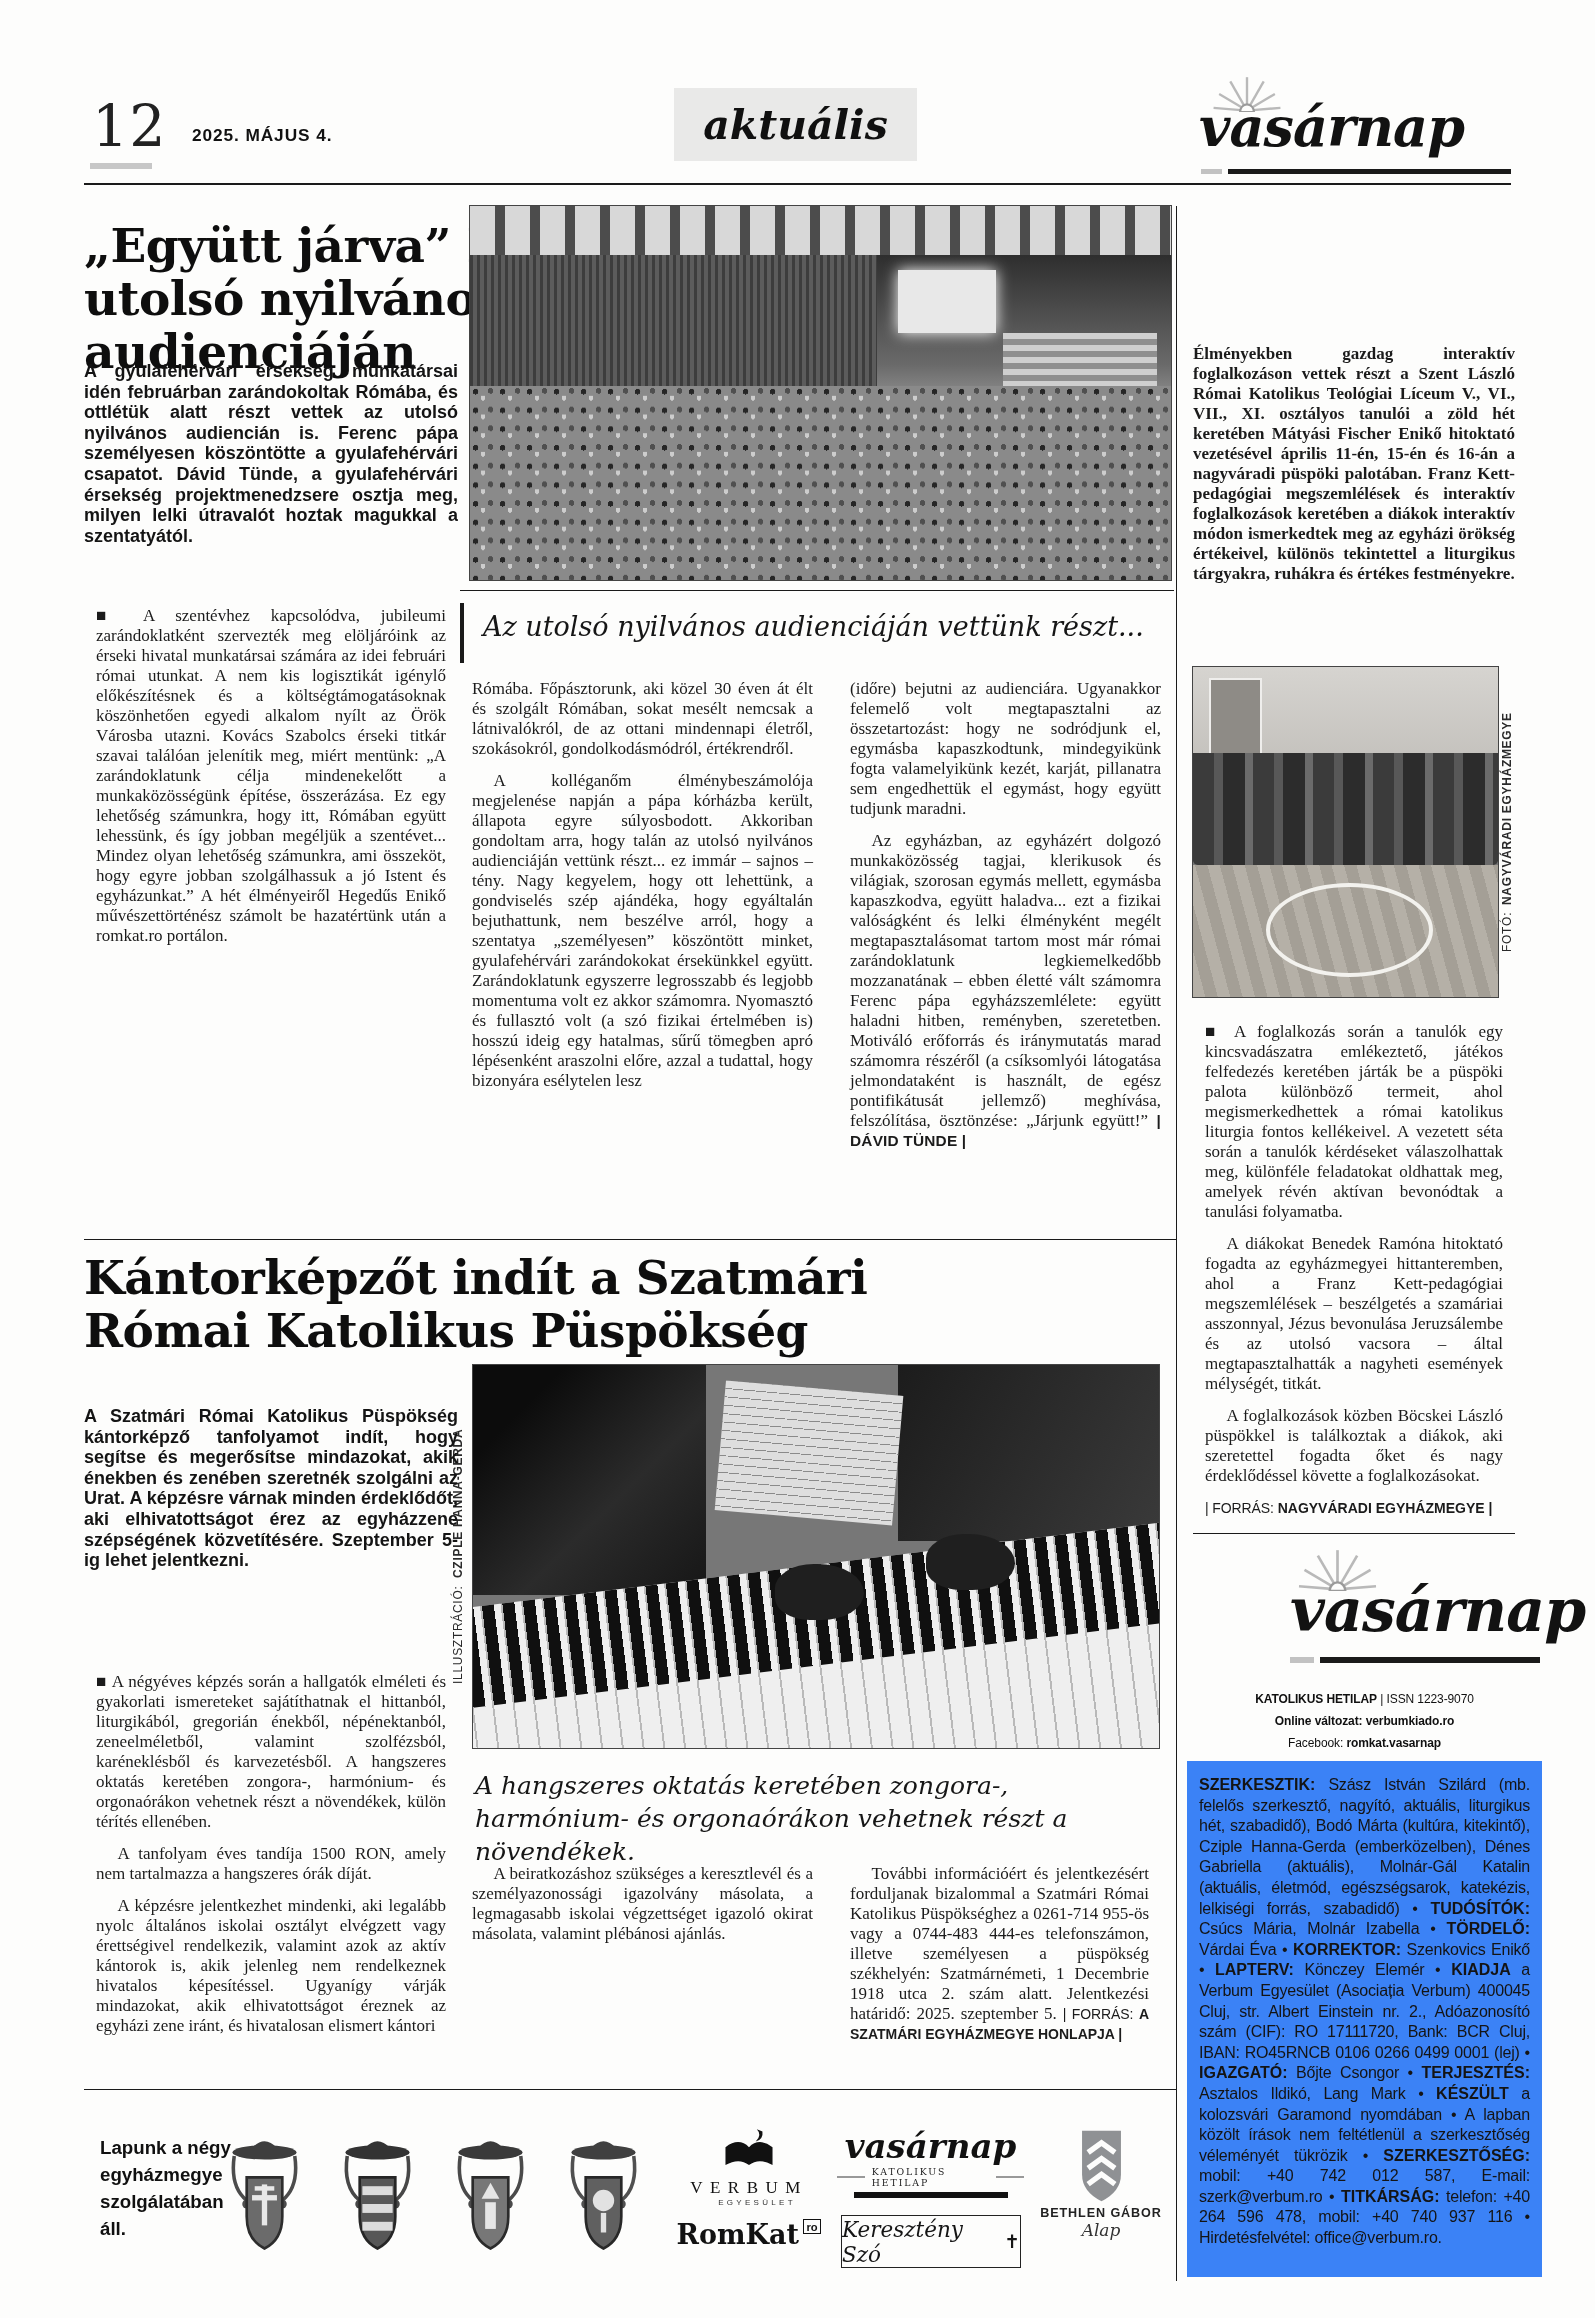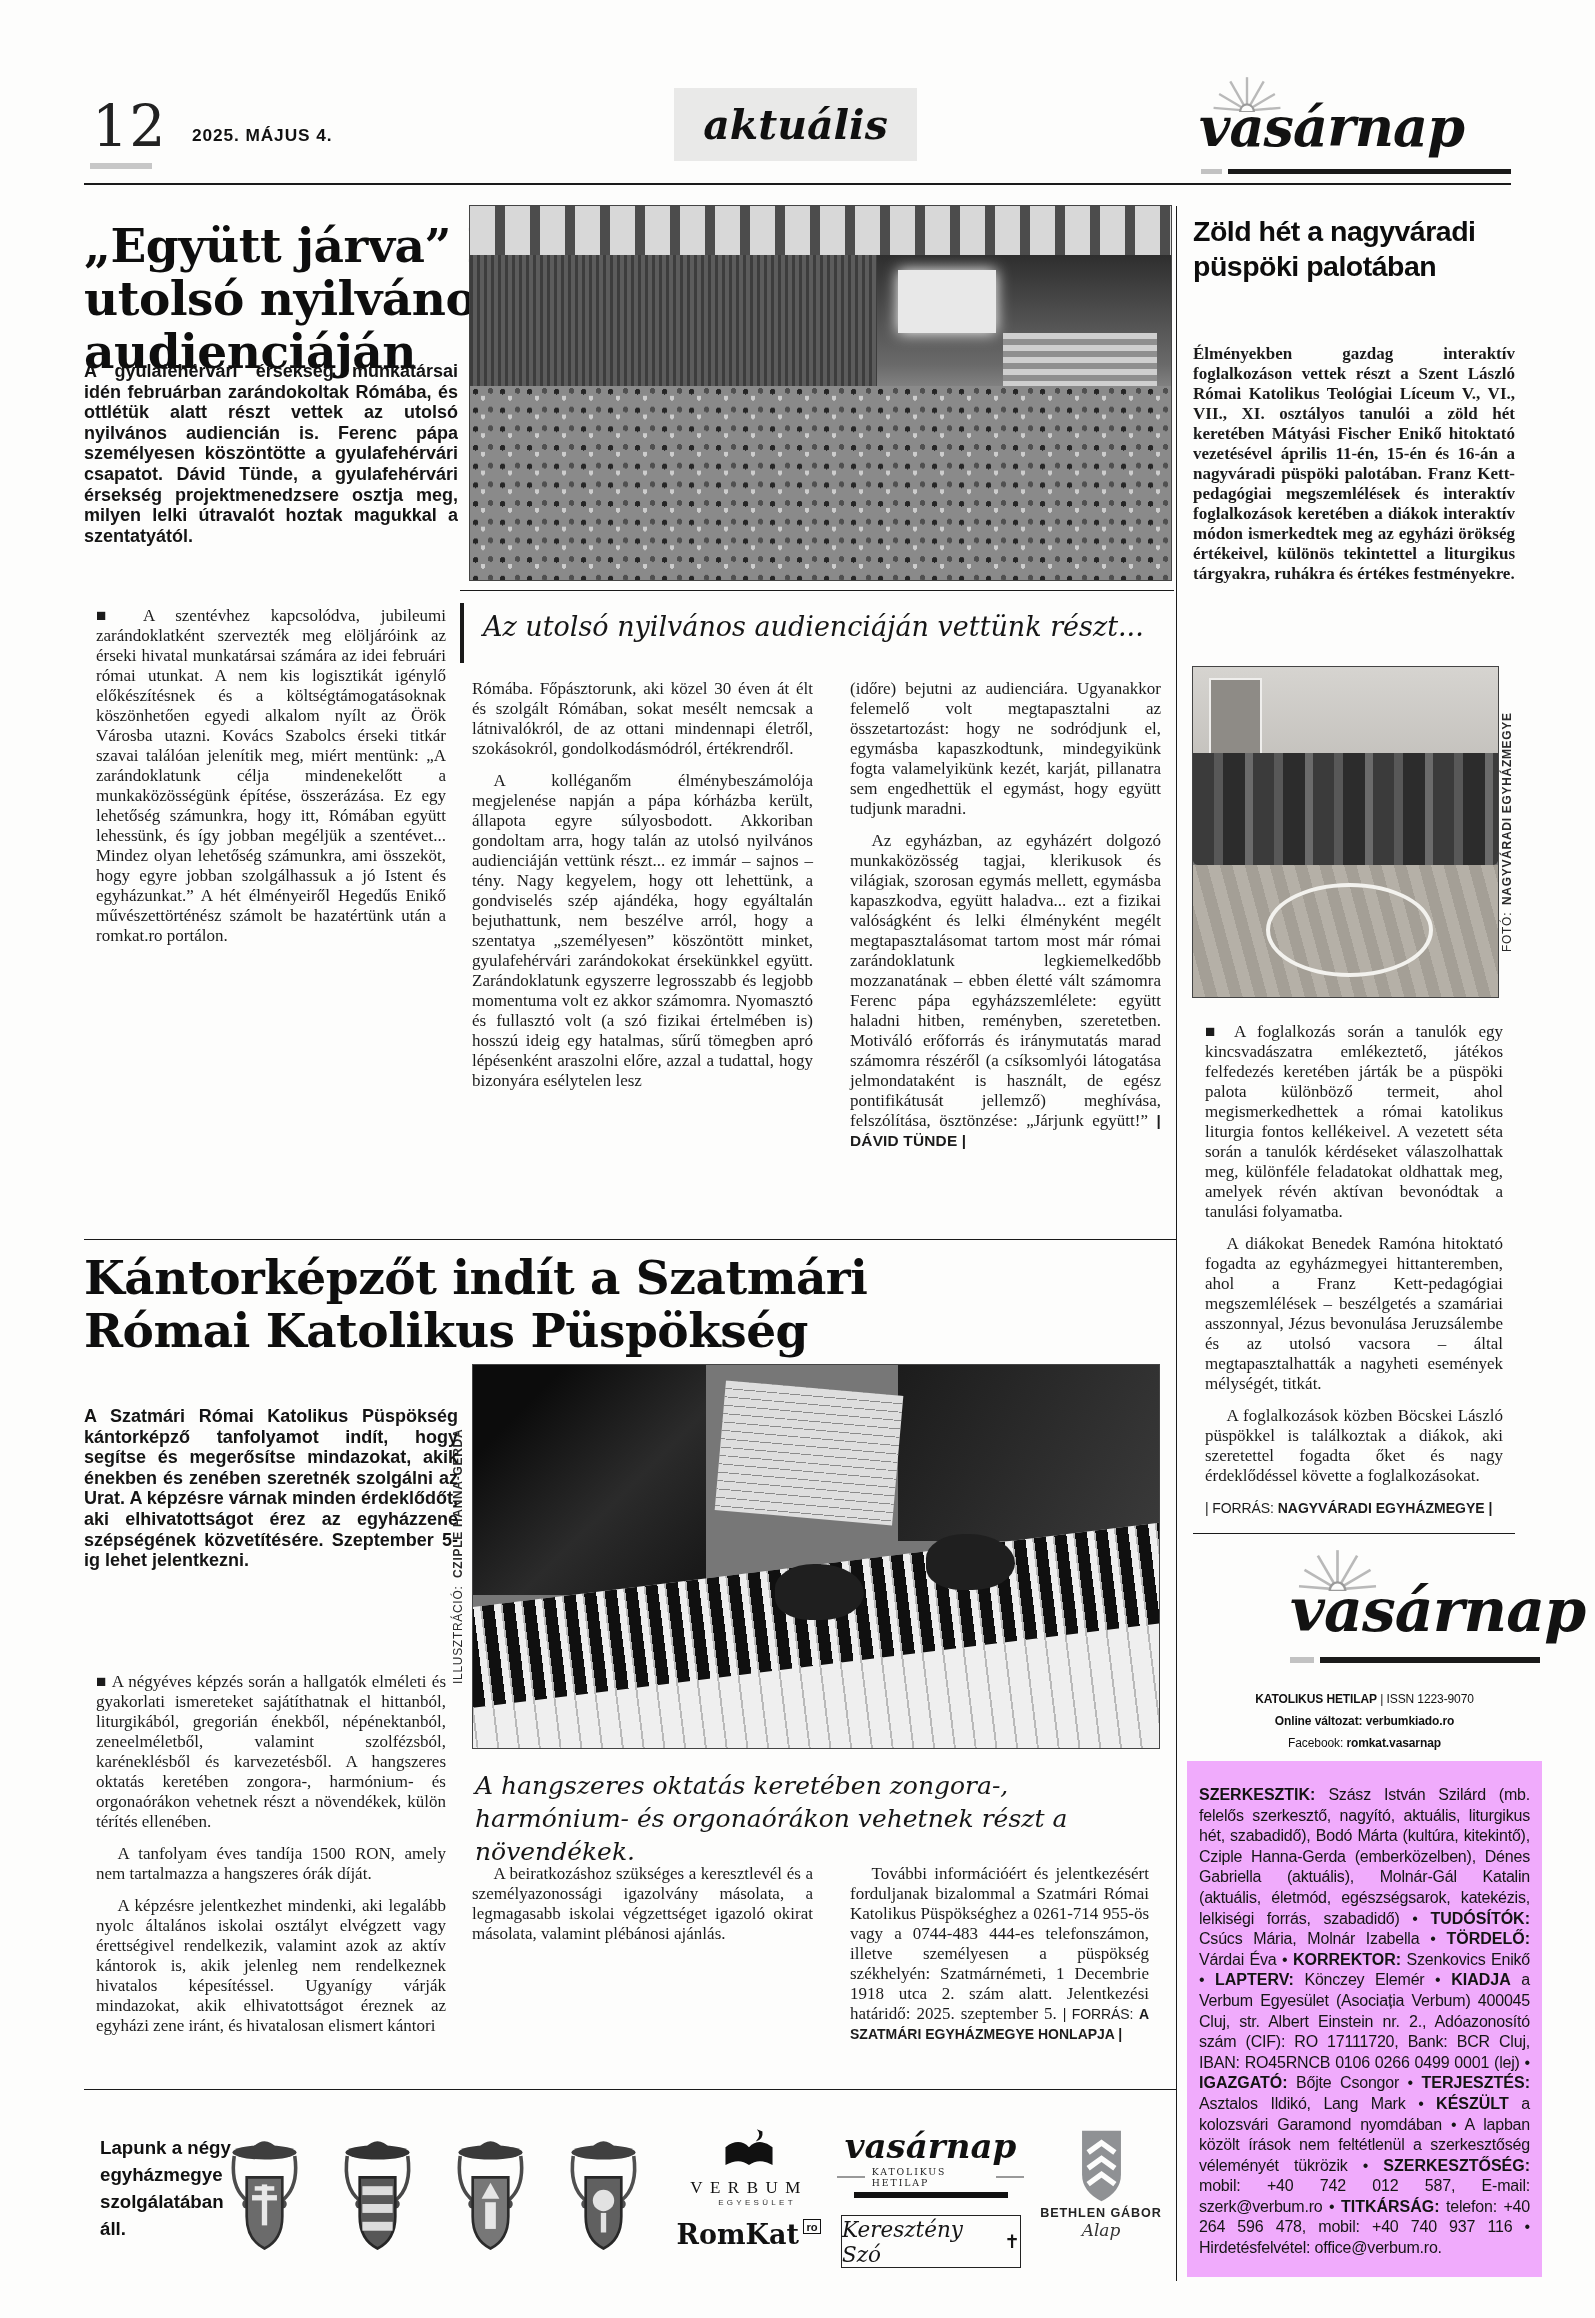--- a/index.html
+++ b/index.html
@@ -69,22 +69,22 @@
       background-image:repeating-linear-gradient(180deg,transparent 0 7.5px,#8a8a8a 7.5px 8.4px);}
   .pC-body{position:absolute;right:0;top:0;width:38%;height:46%;background:linear-gradient(120deg,#1c1c1c,#3a3a3a);}
   .pC-keys{position:absolute;left:-6%;bottom:-14%;width:116%;height:62%;transform:rotate(-7deg);
       background:repeating-linear-gradient(90deg,#efefef 0 18.7px,#b9b9b9 18.7px 20.6px);}
   .pC-blackkeys{position:absolute;left:0;top:0;width:100%;height:42%;
       background:repeating-linear-gradient(90deg,#101010 0 12px,transparent 12px 20.6px);}
   .pC-hand{position:absolute;width:89px;height:56px;background:#1f1f1f;border-radius:50% 60% 55% 45%;}
 
   
   .imprint-lines{text-align:center;font-family:"Liberation Sans",sans-serif;font-size:12px;line-height:22px;color:#101010;letter-spacing:-0.1px;}
-  .imprint-box{background:#f0abfc;font-family:"Liberation Sans",sans-serif;font-size:16px;line-height:20.6px;
-      text-align:justify;color:#141414;letter-spacing:-0.2px;padding:24px 12px;box-sizing:border-box;}
+  .imprint-box{background:#3b82f6;font-family:"Liberation Sans",sans-serif;font-size:16px;line-height:20.6px;
+      text-align:justify;color:#141414;letter-spacing:-0.2px;padding:14px 12px;box-sizing:border-box;}
   .imprint-box b{letter-spacing:0;}
 
   
   .motto{font-family:"Liberation Sans",sans-serif;font-weight:bold;font-size:18.7px;line-height:27px;color:#101010;}
   .flogo{display:flex;flex-direction:column;align-items:center;justify-content:flex-end;}
   .verbum-name{font-family:"Liberation Serif",serif;font-size:17px;letter-spacing:7.5px;color:#111;margin-top:3.7px;}
   .verbum-sub{font-family:"Liberation Sans",sans-serif;font-size:8px;letter-spacing:3.3px;color:#333;margin-left:16px;}
   .romkat{font-family:"DejaVu Serif",serif;font-weight:bold;font-size:27px;color:#111;display:flex;align-items:flex-start;gap:3.7px;}
   .romkat .robox{font-size:11.2px;border:1.4px solid #111;padding:0.9px 2.8px;font-family:"Liberation Sans",sans-serif;font-weight:bold;}
   .vas-box{display:flex;flex-direction:column;align-items:center;}
@@ -156,21 +156,20 @@
   <div class="abs bodycol" style="left:460px;top:667px;width:365px;height:576px;overflow:hidden;">
     <p>Rómába. Főpásztorunk, aki közel 30 éven át élt és szolgált Rómában, sokat mesélt nemcsak a látnivalókról, de az ottani mindennapi életről, szokásokról, gondolkodásmódról, értékrendről.</p>
     <p class="ind">A kolléganőm élménybeszámolója megjelenése napján a pápa kórházba került, állapota egyre súlyosbodott. Akkoriban gondoltam arra, hogy talán az utolsó nyilvános audienciáján vettünk részt... ez immár – sajnos – tény. Nagy kegyelem, hogy ott lehettünk, a gondviselés szép ajándéka, hogy egyáltalán bejuthattunk, nem beszélve arról, hogy a szentatya „személyesen” köszöntött minket, gyulafehérvári zarándokokat érsekünkkel együtt. Zarándoklatunk egyszerre legrosszabb és legjobb momentuma volt ez akkor számomra. Nyomasztó és fullasztó volt (a szó fizikai értelmében is) hosszú ideig egy hatalmas, sűrű tömegben apró lépésenként araszolni előre, azzal a tudattal, hogy bizonyára esélytelen lesz</p>
   </div>
 
   <div class="abs bodycol" style="left:838px;top:667px;width:335px;height:576px;overflow:hidden;">
     <p>(időre) bejutni az audienciára. Ugyanakkor felemelő volt megtapasztalni az összetartozást: hogy ne sodródjunk el, egymásba kapaszkodtunk, mindegyikünk fogta valamelyikünk kezét, karját, pillanatra sem engedhettük el egymást, hogy együtt tudjunk maradni.</p>
     <p class="ind"><span>Az egyházban, az egyházért dolgozó munkaközösség tagjai, klerikusok és világiak, szorosan egymás mellett, egymásba kapaszkodva, együtt haladva... ezt a fizikai valóságként és lelki élményként megélt megtapasztalásomat tartom most már római zarándoklatunk legkiemelkedőbb mozzanatának – ebben életté vált számomra Ferenc pápa egyházszemlélete: együtt haladni hitben, reményben, szeretetben. Motiváló erőforrás és iránymutatás marad számomra részéről (a csíksomlyói látogatása jelmondataként is használt, de egész pontifikátusát jellemző) meghívása, felszólítása, ösztönzése: „Járjunk együtt!” </span><span class="byline">| DÁVID TÜNDE |</span></p>
   </div>
 
-  <div class="abs sb-title" style="left:1193px;top:214px;width:322px;">Zöld hét a nagyváradi püspöki palotában</div>
 
   <div class="abs sb-lead" style="left:1193px;top:300px;width:322px;height:365px;overflow:hidden;">Élményekben gazdag interaktív foglalkozáson vettek részt a Szent László Római Katolikus Teológiai Líceum V., VI., VII., XI. osztályos tanulói a zöld hét keretében Mátyási Fischer Enikő hitoktató vezetésével április 11-én, 15-én és 16-án a nagyváradi püspöki palotában. Franz Kett-pedagógiai megszemlélések és interaktív foglalkozások keretében a diákok interaktív módon ismerkedtek meg az egyházi örökség értékeivel, különös tekintettel a liturgikus tárgyakra, ruhákra és értékes festményekre.</div>
 
   <div class="abs photo" style="left:1193px;top:667px;width:305px;height:330px;">
     <div class="pB-wall"></div>
     <div class="pB-door"></div>
     <div class="pB-kids"></div>
     <div class="pB-floor"></div>
     <div class="pB-ring"></div>
   </div>

